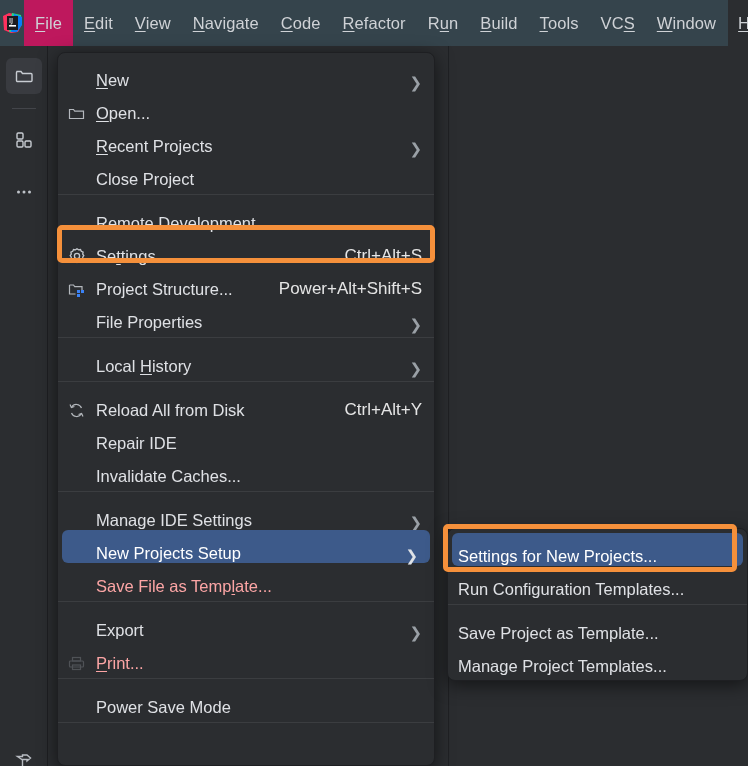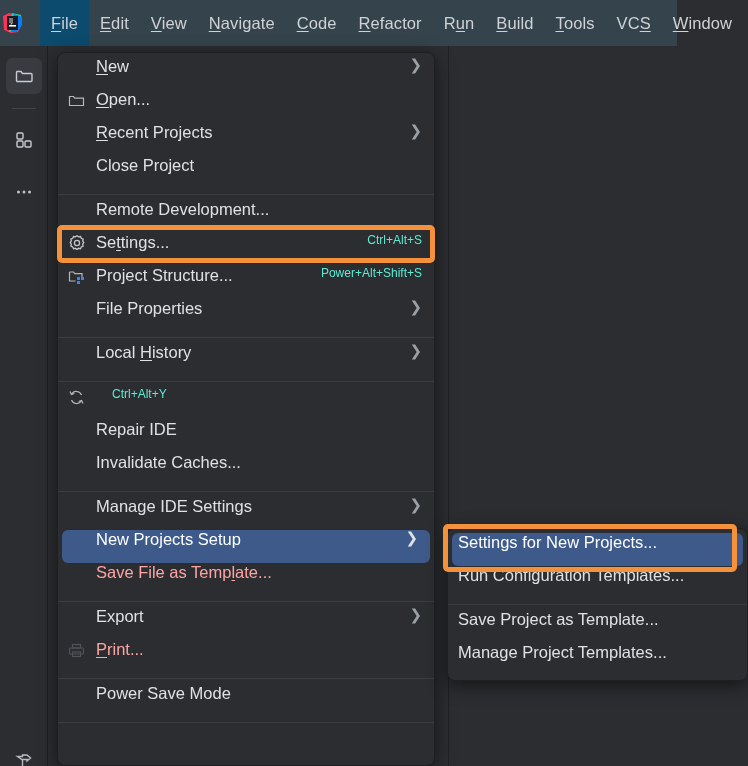--- a/index.html
+++ b/index.html
@@ -6,37 +6,37 @@
   html, body {
     width: 748px; height: 766px;
     background: #2b2d30;
     font-family: "Liberation Sans", sans-serif;
     overflow: hidden;
   }
   #root { position: relative; width: 748px; height: 766px; }
 
   
   .menubar {
-    position: absolute; left:0; top:0; width:677px; height:46px;
+    position: absolute; left:0; top:0; width:728px; height:46px;
     background: #35444c;
-    display: flex; align-items: center; gap: 16px;
+    display: flex; align-items: center;
   }
   .logo-cell {
     width: 55px; height:46px;
     display:flex; align-items:center; justify-content:center;
   }
   .ij-logo { width: 24px; height: 24px; position: relative; }
   .menubar-items { display:flex; align-items:stretch; height:46px; }
   .mb-item {
     display:flex; align-items:center;
     padding: 0 11px; height: 46px;
     color: #cfd2d6; font-size: 16.5px; letter-spacing: .1px;
     white-space: nowrap;
   }
-  .mb-item.active { background: #0c4a6e; }
+  .mb-item.active { background: #be185d; }
   .mb-item u { text-decoration: underline; text-underline-offset: 2px; }
 
   
   .toolstrip {
     position:absolute; left:0; top:46px; width:48px; height:720px;
     background:#2b2d30;
     border-right: 1px solid #1e1f22;
   }
   .ts-btn {
     position:absolute; left:6px; width:36px; height:36px;
@@ -56,34 +56,34 @@
     border-radius:8px;
     box-shadow: 0 4px 18px rgba(0,0,0,.55);
     padding: 4px 0;
     overflow:hidden;
   }
   #file-menu { left:57px; top:52px; width:378px; }
   #sub-menu  { left:447px; top:528px; width:301px; }
 
   .mi {
     position:relative;
-    display:flex; align-items:flex-start;
+    display:flex; align-items:flex-end;
     height:33px;
     padding: 0 12px 0 10px;
     color:#dfe1e5; font-size:16.5px;
     white-space:nowrap;
   }
   .mi .ico {
     width:26px; min-width:26px; height:20px;
     display:flex; align-items:center; justify-content:flex-start;
     margin-right:2px;
   }
   .mi .lbl { flex:1; overflow:hidden; text-overflow:ellipsis; }
   .mi .lbl u { text-decoration:underline; text-underline-offset:2px; }
-  .mi .sc { color:#5eead4; font-size:12px; margin-left:16px; }
+  .mi .sc { color:#e5e5e5; font-size:17px; margin-left:16px; }
   .mi .arrow { color:#9aa0a6; font-size:15px; margin-left:14px; line-height:1; }
   .mi.disabled { color:#fca5a5; }
   .mi.disabled .ico svg { opacity:.45; }
   .mi.sel {
     background:#3d5a8a;
     border-radius:6px;
     margin: 0 4px;
     padding-left:6px;
     color:#ffffff;
   }
@@ -285,20 +285,21 @@
 
     <div class="mi">
       <span class="ico">
         <svg width="17" height="17" viewBox="0 0 17 17" fill="none" stroke="#b4b8bd" stroke-width="1.2">
           <path d="M13.5 6 A5.5 5.5 0 0 0 3.6 5.2"></path>
           <path d="M3.5 11 A5.5 5.5 0 0 0 13.4 11.8"></path>
           <path d="M2 2.6 L3.4 5.6 L6.4 4.5"></path>
           <path d="M15 14.4 L13.6 11.4 L10.6 12.5"></path>
         </svg>
       </span>
+      <span class="lbl">Reload All from Disk</span>
       <span class="sc">Ctrl+Alt+Y</span>
     </div>
 
     <div class="mi">
       <span class="ico empty"></span>
       <span class="lbl">Repair IDE</span>
     </div>
 
     <div class="mi">
       <span class="ico empty"></span>

